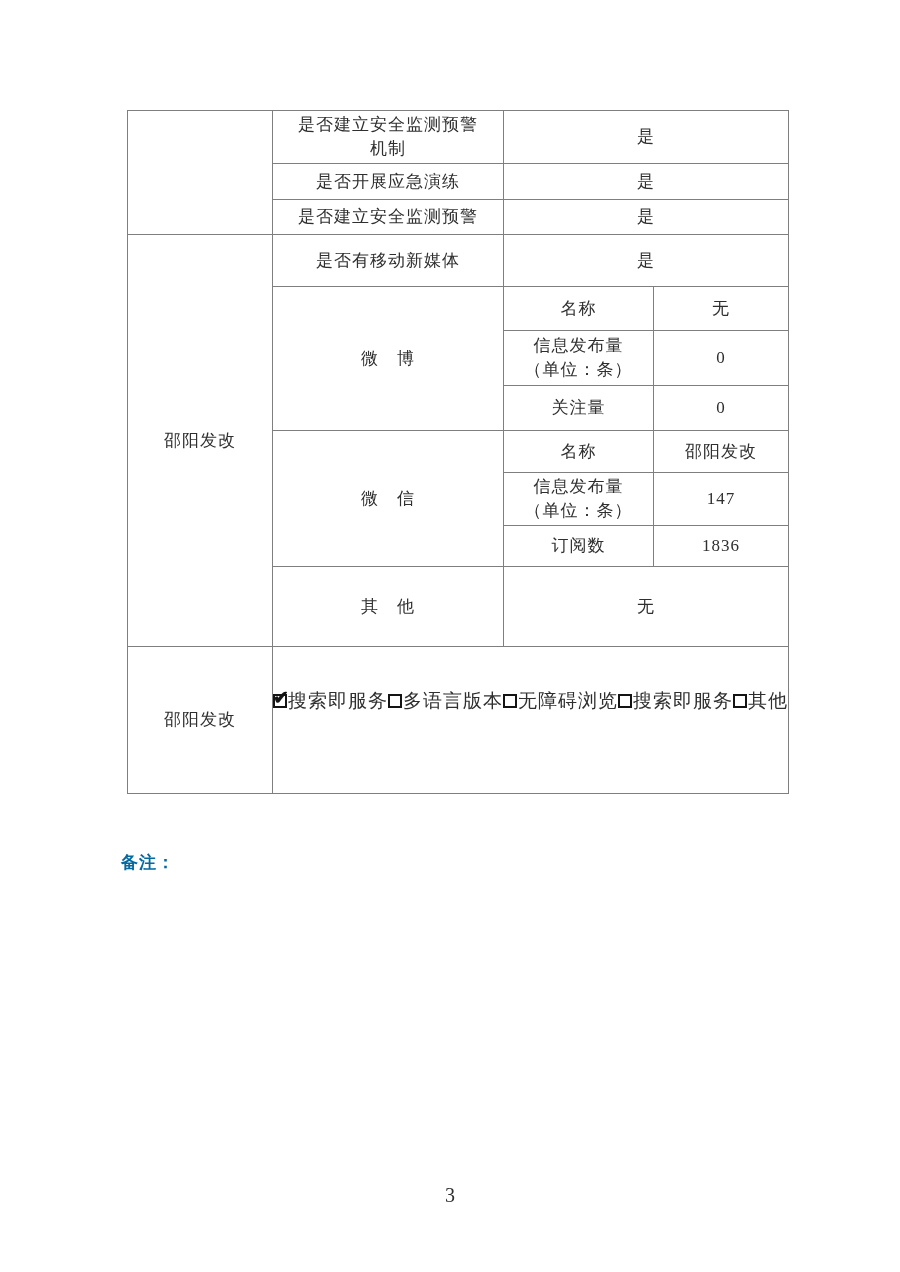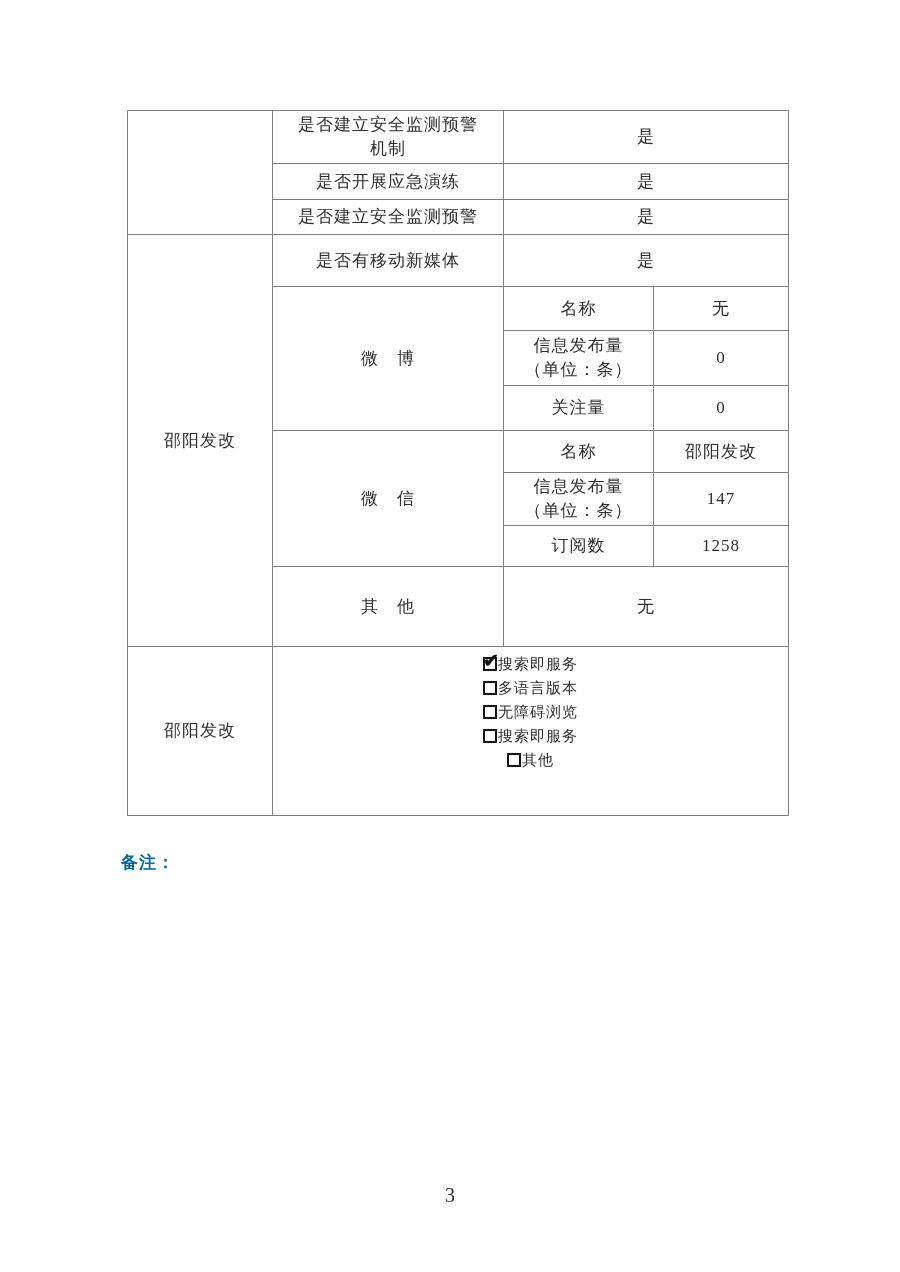--- a/index.html
+++ b/index.html
@@ -40,22 +40,21 @@
   tr.r11 { height:80px; }
   tr.r12 { height:147px; }
   .innovation-cell { vertical-align:middle; }
   .cb-row {
     display:flex;
     justify-content:center;
     align-items:center;
     transform:translateY(-19px);
     white-space:nowrap;
     letter-spacing:1px;
-    font-size:15px;
-    flex-direction:column;
+    font-size:19px;
   }
   .cb-item { display:inline-flex; align-items:center; }
   .cb {
     display:inline-block;
     width:14px; height:14px;
     border:2px solid #141414;
     background:#ffffff;
     position:relative;
     margin:0 1px 0 0;
     flex:0 0 auto;
@@ -135,21 +134,21 @@
       <td>名称</td>
       <td>邵阳发改</td>
     </tr>
     <tr class="r9">
       <td>信息发布量
 （单位：条）</td>
       <td>147</td>
     </tr>
     <tr class="r10">
       <td>订阅数</td>
-      <td>1258</td>
+      <td>1836</td>
     </tr>
     <tr class="r11">
       <td>其　他</td>
       <td colspan="2">无</td>
     </tr>
 
     <tr class="r12">
       <td>邵阳发改</td>
       <td colspan="3" class="innovation-cell">
         <div class="cb-row">

